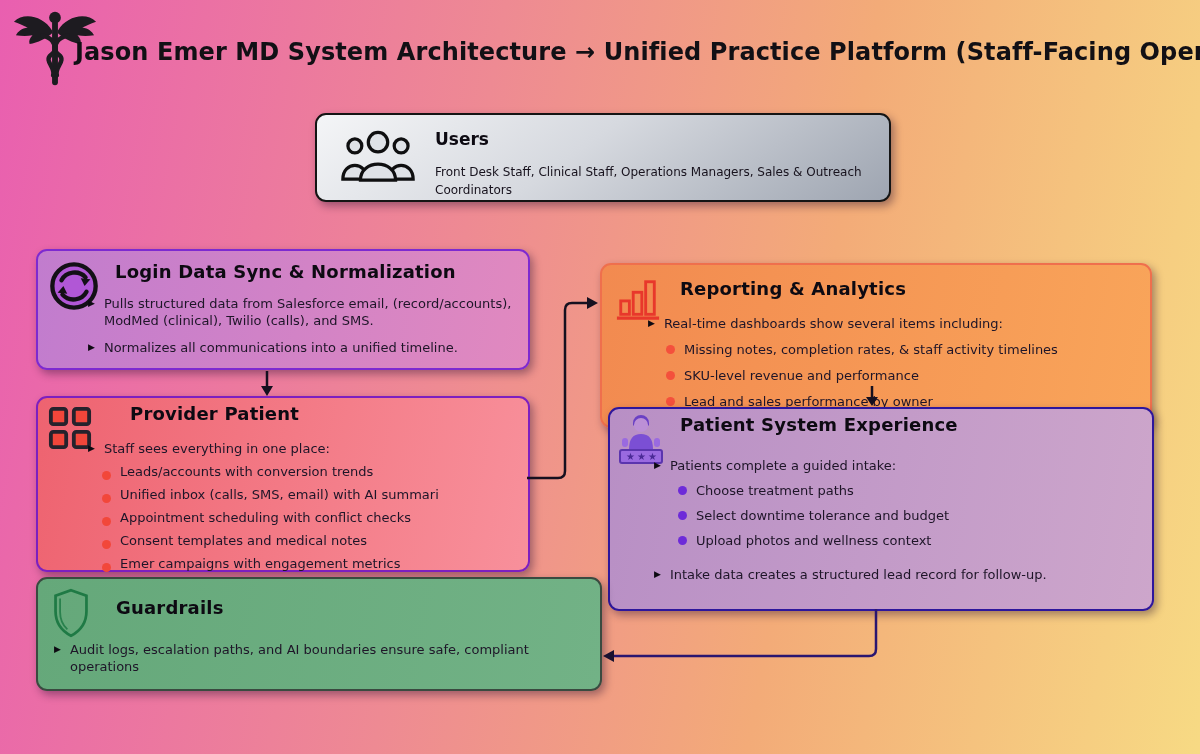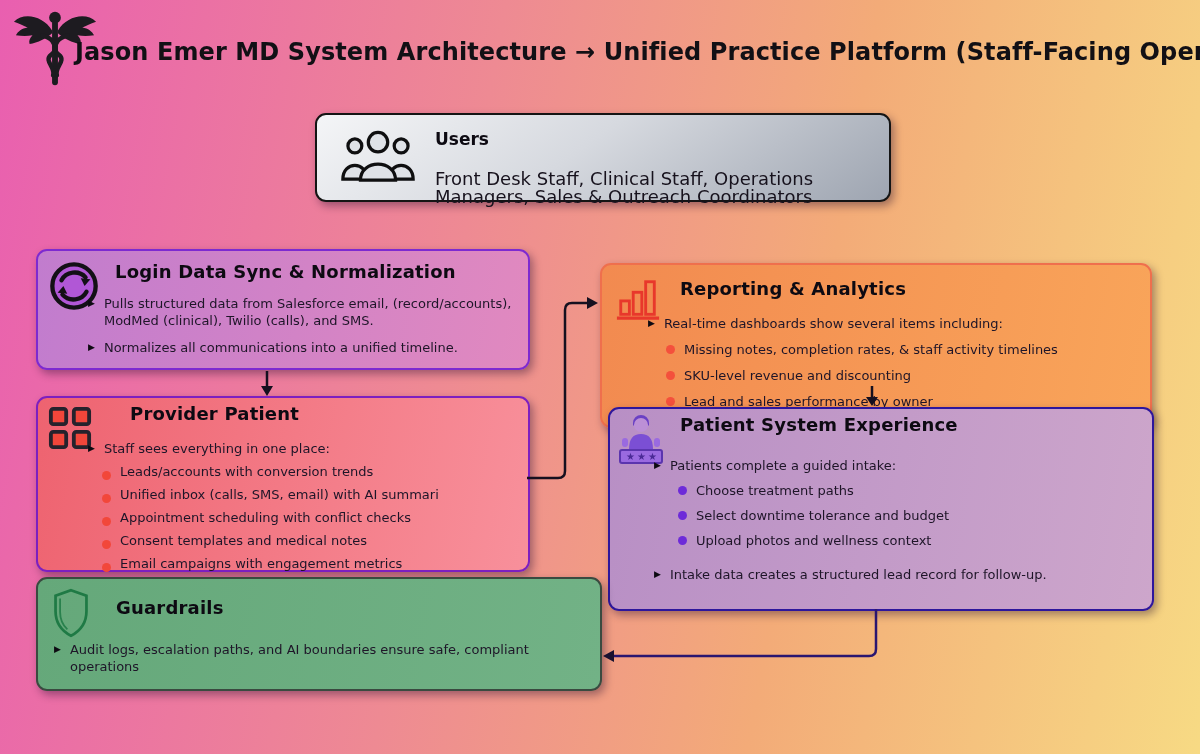--- a/index.html
+++ b/index.html
@@ -17,21 +17,21 @@
 
   #header-title{position:absolute;left:75px;top:38px;font-size:24px;font-weight:800;color:#121015;white-space:nowrap;letter-spacing:.1px;}
   #caduceus{position:absolute;left:10px;top:6px;}
 
   
   #users-box{left:315px;top:113px;width:572px;height:85px;border:2px solid #141414;
     background:linear-gradient(145deg,#f4f5f7 0%,#d6d9df 45%,#9ea5b1 100%);}
   #users-icon{position:absolute;left:24px;top:13px;}
   #users-text{position:absolute;left:118px;top:14px;width:445px;}
   #users-title{font-size:17px;font-weight:800;color:#0d0a12;}
-  #users-desc{font-size:18px;line-height:18px;margin-top:21px;color:#17121d;}
+  #users-desc{font-size:12px;line-height:18px;margin-top:14px;color:#17121d;}
 
   
   #login-box{left:36px;top:249px;width:490px;height:117px;border:2px solid #7d2ad0;
     background:linear-gradient(100deg,#c17cce 0%,#e189bf 100%);}
   #login-icon{position:absolute;left:10px;top:9px;}
   #login-content{position:absolute;left:50px;top:44px;width:424px;}
   #login-content .brow{margin-bottom:10px;}
 
   
   #reporting-box{left:600px;top:222px;width:548px;height:161px;border:2px solid #ef6f4d;
@@ -137,21 +137,21 @@
       <div class="brow">
         <span class="tri">▶</span>
         <span class="btxt">Real-time dashboards show several items including:</span>
       </div>
       <div class="brow sub">
         <span class="dot dot-orange"></span>
         <span class="btxt">Missing notes, completion rates, &amp; staff activity timelines</span>
       </div>
       <div class="brow sub">
         <span class="dot dot-orange"></span>
-        <span class="btxt">SKU-level revenue and discounting</span>
+        <span class="btxt">SKU-level revenue and performance</span>
       </div>
       <div class="brow sub">
         <span class="dot dot-orange"></span>
         <span class="btxt">Lead and sales performance by owner</span>
       </div>
     </div>
   </div>
 
   <div class="box" id="provider-box">
     <svg id="provider-icon" width="44" height="44" viewBox="0 0 46 46">
@@ -179,21 +179,21 @@
       <div class="brow sub">
         <span class="dot dot-red"></span>
         <span class="btxt">Appointment scheduling with conflict checks</span>
       </div>
       <div class="brow sub">
         <span class="dot dot-red"></span>
         <span class="btxt">Consent templates and medical notes</span>
       </div>
       <div class="brow sub">
         <span class="dot dot-red"></span>
-        <span class="btxt">Email campaigns with engagement metrics</span>
+        <span class="btxt">Emer campaigns with engagement metrics</span>
       </div>
     </div>
   </div>
 
   <div class="box" id="patient-box">
     <svg id="patient-icon" width="46" height="52" viewBox="0 0 46 52">
       <path d="M15,9 A8,8 0 0 1 31,9 L31,12 Q23,3 15,12 Z" fill="#6a40c4"></path>
       <circle cx="23" cy="11" r="7" fill="#bc90d6"></circle>
       <path d="M11,35 Q11,20 23,20 Q35,20 35,35 Z" fill="#7b4fd4"></path>
       <rect x="4" y="24" width="6" height="9" rx="3" fill="#9a6ae0"></rect>

